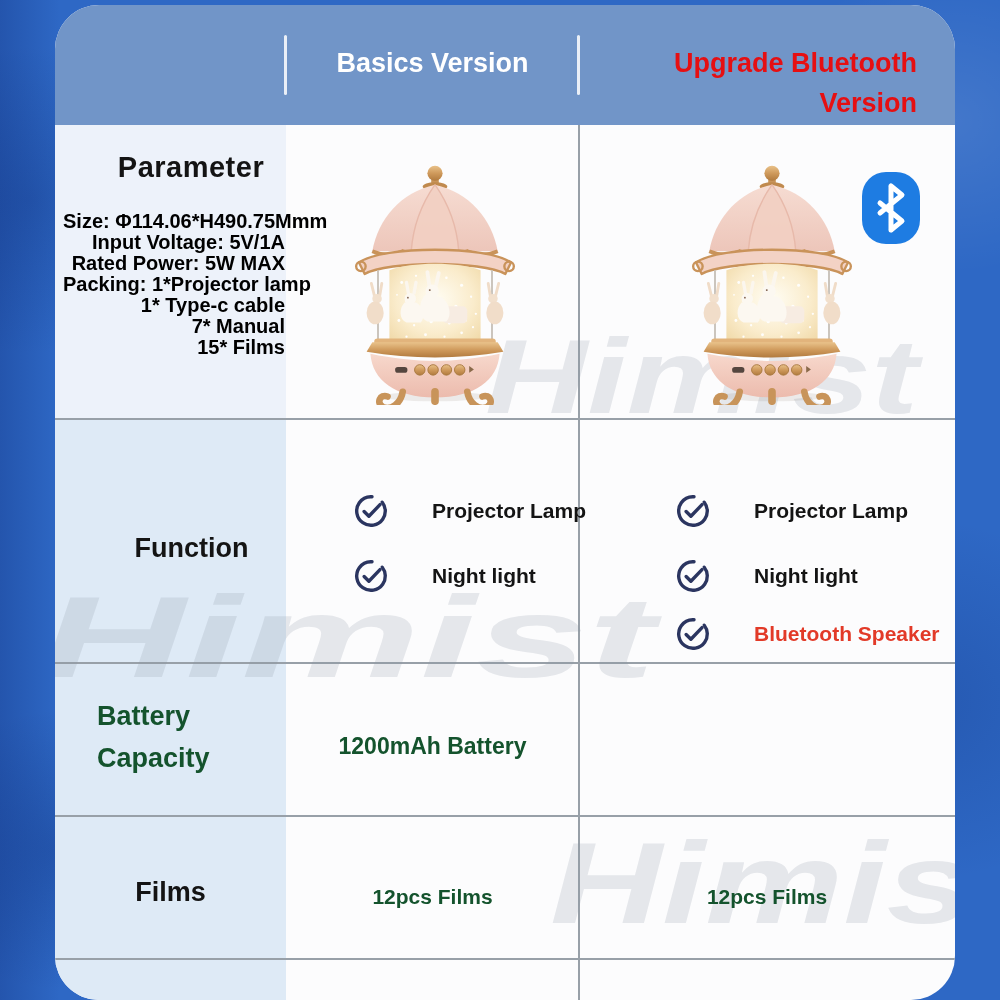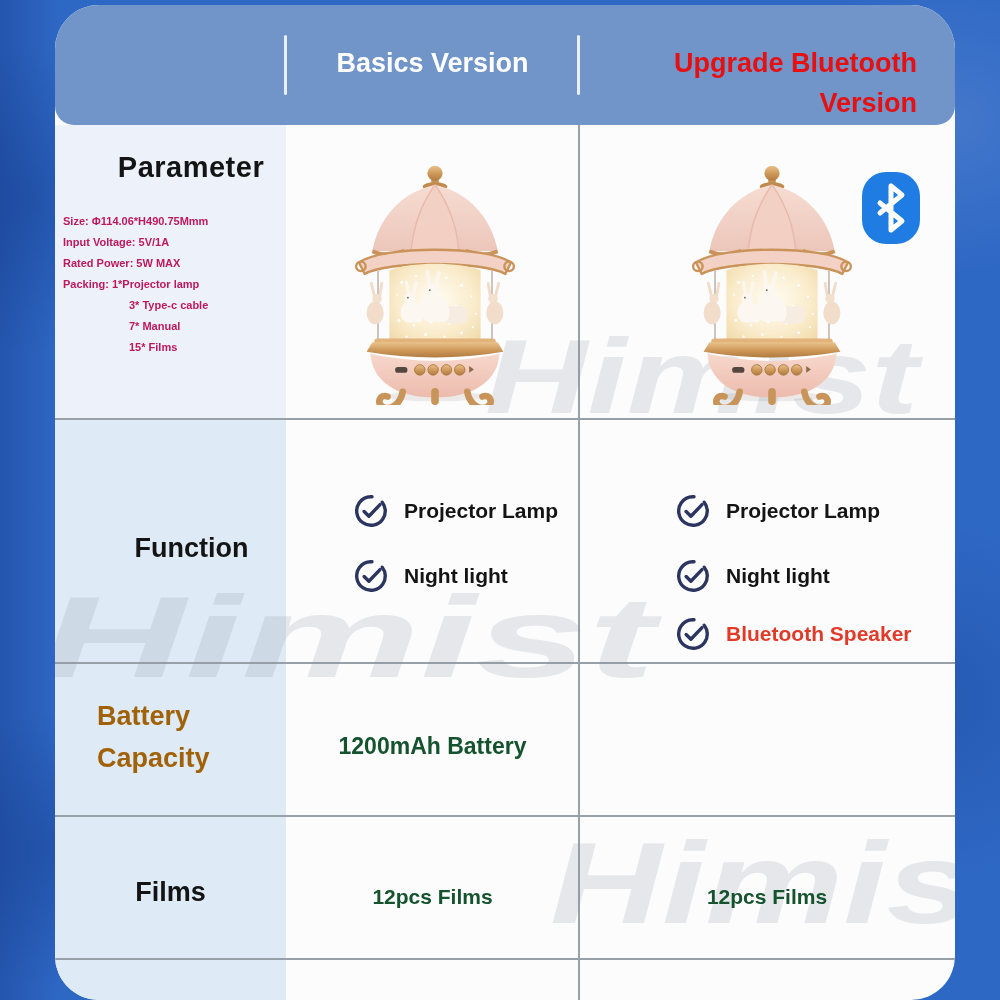--- a/index.html
+++ b/index.html
@@ -11,60 +11,60 @@
       linear-gradient(90deg, rgba(10,35,110,.28) 0%, rgba(10,35,110,0) 6%),
       radial-gradient(260px 220px at 95% 12%, rgba(255,255,255,.10), transparent 70%),
       radial-gradient(300px 260px at 92% 70%, rgba(5,30,100,.20), transparent 70%),
       radial-gradient(240px 220px at 3% 20%, rgba(5,30,100,.22), transparent 70%),
       radial-gradient(220px 200px at 6% 85%, rgba(5,30,100,.25), transparent 70%);
   }
   .table{
     position:absolute;left:55px;top:5px;width:900px;height:995px;
     background:#fcfcfd;border-radius:44px;overflow:hidden;
   }
-  .header{position:absolute;left:0;top:0;width:900px;height:120px;background:#7195c8;border-radius:19px;}
+  .header{position:absolute;left:0;top:0;width:900px;height:120px;background:#7195c8;}
   .hdr-divider{position:absolute;top:30px;width:3px;height:60px;background:rgba(255,255,255,.85);border-radius:2px;}
   #hd1{left:229px;}
   #hd2{left:522px;}
   .hdr-basic{
     position:absolute;left:231px;top:38px;width:293px;text-align:center;
     color:#ffffff;font-size:27px;font-weight:bold;line-height:40px;
   }
   .hdr-upgrade{
     position:absolute;left:562px;top:38px;width:300px;text-align:right;
     color:#e60f12;font-size:27px;font-weight:bold;line-height:40px;
   }
   .leftcol{position:absolute;left:0;top:120px;width:231px;height:875px;background:#deeaf6;}
   .leftcol-param{position:absolute;left:0;top:120px;width:231px;height:293px;background:#edf2fa;}
   .vline{position:absolute;left:523px;top:120px;width:2px;height:875px;background:#98a0a8;}
   .hline{position:absolute;left:0;width:900px;height:2px;background:#98a0a8;}
   #hl1{top:413px;} #hl2{top:657px;} #hl3{top:810px;} #hl4{top:953px;}
 
   .param-label{position:absolute;left:0;top:146px;width:272px;text-align:center;
     font-size:29px;font-weight:bold;color:#141414;letter-spacing:.5px;}
-  .specs{position:absolute;left:8px;top:206px;width:222px;font-size:11px;
-    font-weight:bold;color:#be185d;line-height:21px;white-space:nowrap;}
+  .specs{position:absolute;left:8px;top:206px;width:222px;font-size:20px;
+    font-weight:bold;color:#000000;line-height:21px;white-space:nowrap;text-align:right;}
   .specs .indent{padding-left:66px;}
 
   .lamp{position:absolute;width:190px;height:245px;}
   #lamp-basic{left:285px;top:155px;}
   #lamp-upgrade{left:622px;top:155px;}
   .bt-badge{position:absolute;left:806px;top:166px;width:60px;height:74px;}
 
   .func-label{position:absolute;left:0;top:528px;width:231px;text-align:center;
     font-size:27px;font-weight:bold;color:#141414;padding-left:21px;}
   .check-item{position:absolute;height:40px;display:flex;align-items:center;
-    font-size:21px;font-weight:bold;color:#141414;white-space:nowrap;}
+    font-size:21px;font-weight:bold;color:#141414;white-space:nowrap;gap:28px;}
   .check-item svg{width:36px;height:36px;margin-right:15px;flex:0 0 auto;}
   .ci-b1{left:298px;top:486px;} .ci-b2{left:298px;top:551px;}
   .ci-u1{left:620px;top:486px;} .ci-u2{left:620px;top:551px;} .ci-u3{left:620px;top:609px;}
   .red{color:#e23a28;}
 
   .batt-label{position:absolute;left:42px;top:690px;width:189px;
-    font-size:27px;font-weight:bold;color:#a16207;line-height:42px;}
+    font-size:27px;font-weight:bold;color:#14532d;line-height:42px;}
   .value{position:absolute;text-align:center;font-size:23px;font-weight:bold;color:#14532d;}
   .batt-basic{left:231px;top:728px;width:293px;}
   .batt-upgrade{left:524px;top:728px;width:376px;color:#e2392a;}
   .films-label{position:absolute;left:0;top:872px;width:231px;text-align:center;
     font-size:27px;font-weight:bold;color:#141414;}
   .films-basic{left:231px;top:880px;width:293px;font-size:21px;}
   .films-upgrade{left:524px;top:880px;width:376px;font-size:21px;}
 
   .watermark{position:absolute;font-style:italic;font-weight:bold;
     color:rgba(140,152,166,0.20);white-space:nowrap;transform-origin:left top;pointer-events:none;}
@@ -190,21 +190,21 @@
   <div class="watermark wm1">Himist</div>
   <div class="watermark wm2">Himist</div>
   <div class="watermark wm3">Himist</div>
 
   <div class="param-label">Parameter</div>
   <div class="specs">
     <div>Size: Φ114.06*H490.75Mmm</div>
     <div>Input Voltage: 5V/1A</div>
     <div>Rated Power: 5W MAX</div>
     <div>Packing: 1*Projector lamp</div>
-    <div class="indent">3* Type-c cable</div>
+    <div class="indent">1* Type-c cable</div>
     <div class="indent">7* Manual</div>
     <div class="indent">15* Films</div>
   </div>
 
   <svg class="lamp" id="lamp-basic">
       <use href="#lampSym"></use>
     </svg>
   <svg class="lamp" id="lamp-upgrade">
       <use href="#lampSym"></use>
     </svg>

